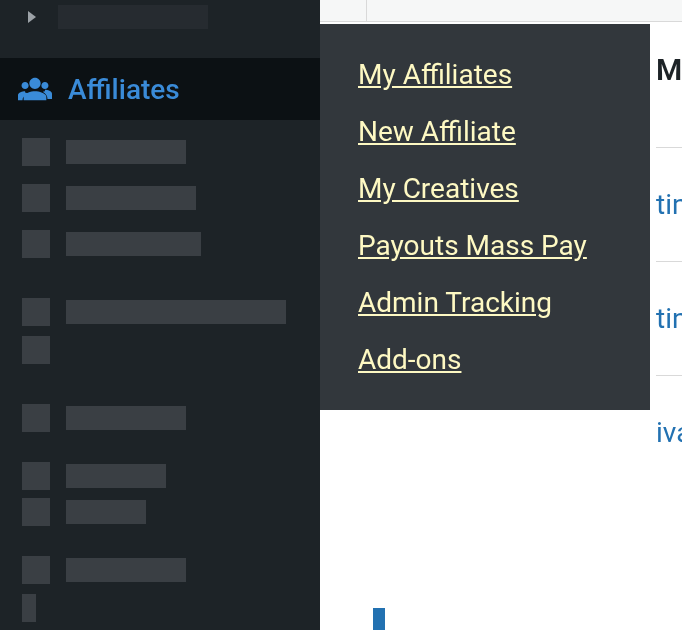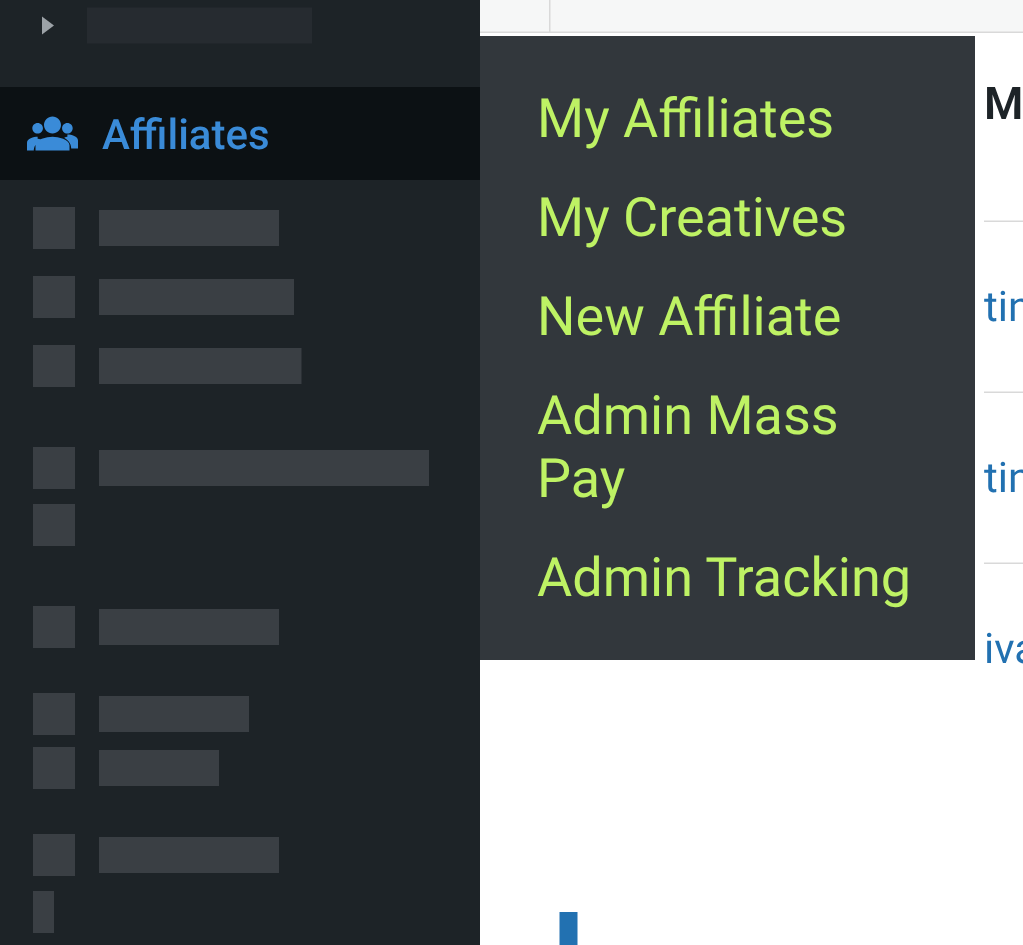--- a/index.html
+++ b/index.html
@@ -42,24 +42,25 @@
     position: absolute;
     left: 320px;
     top: 24px;
     width: 330px;
     background: #32373c;
     padding: 22px 0;
     z-index: 10;
   }
   .submenu-item {
     padding: 12px 38px;
-    font-size: 36px;
+    font-size: 28px;
     font-weight: 400;
-    color: #bef264;
+    color: #fef9c3;
     cursor: pointer;
+    text-decoration: underline;
   }
 
   .content {
     position: absolute;
     left: 320px; top: 0; right: 0; height: 100%;
     background: #fff;
   }
   .topbar {
     height: 22px;
     border-bottom: 1px solid #d9d9d9;
@@ -153,19 +154,20 @@
       </div>
     <div class="red-row" style="margin-bottom:30px">
         <div class="red-icon" style="width:14px;height:28px"></div>
       </div>
 
   </div>
 </div>
 
 <div class="submenu">
   <div class="submenu-item">My Affiliates</div>
+  <div class="submenu-item">New Affiliate</div>
   <div class="submenu-item">My Creatives</div>
-  <div class="submenu-item">New Affiliate</div>
-  <div class="submenu-item">Admin Mass Pay</div>
+  <div class="submenu-item">Payouts Mass Pay</div>
   <div class="submenu-item">Admin Tracking</div>
+  <div class="submenu-item">Add-ons</div>
 </div>
 
 <div class="blue-bar"></div>
 
 </body></html>

